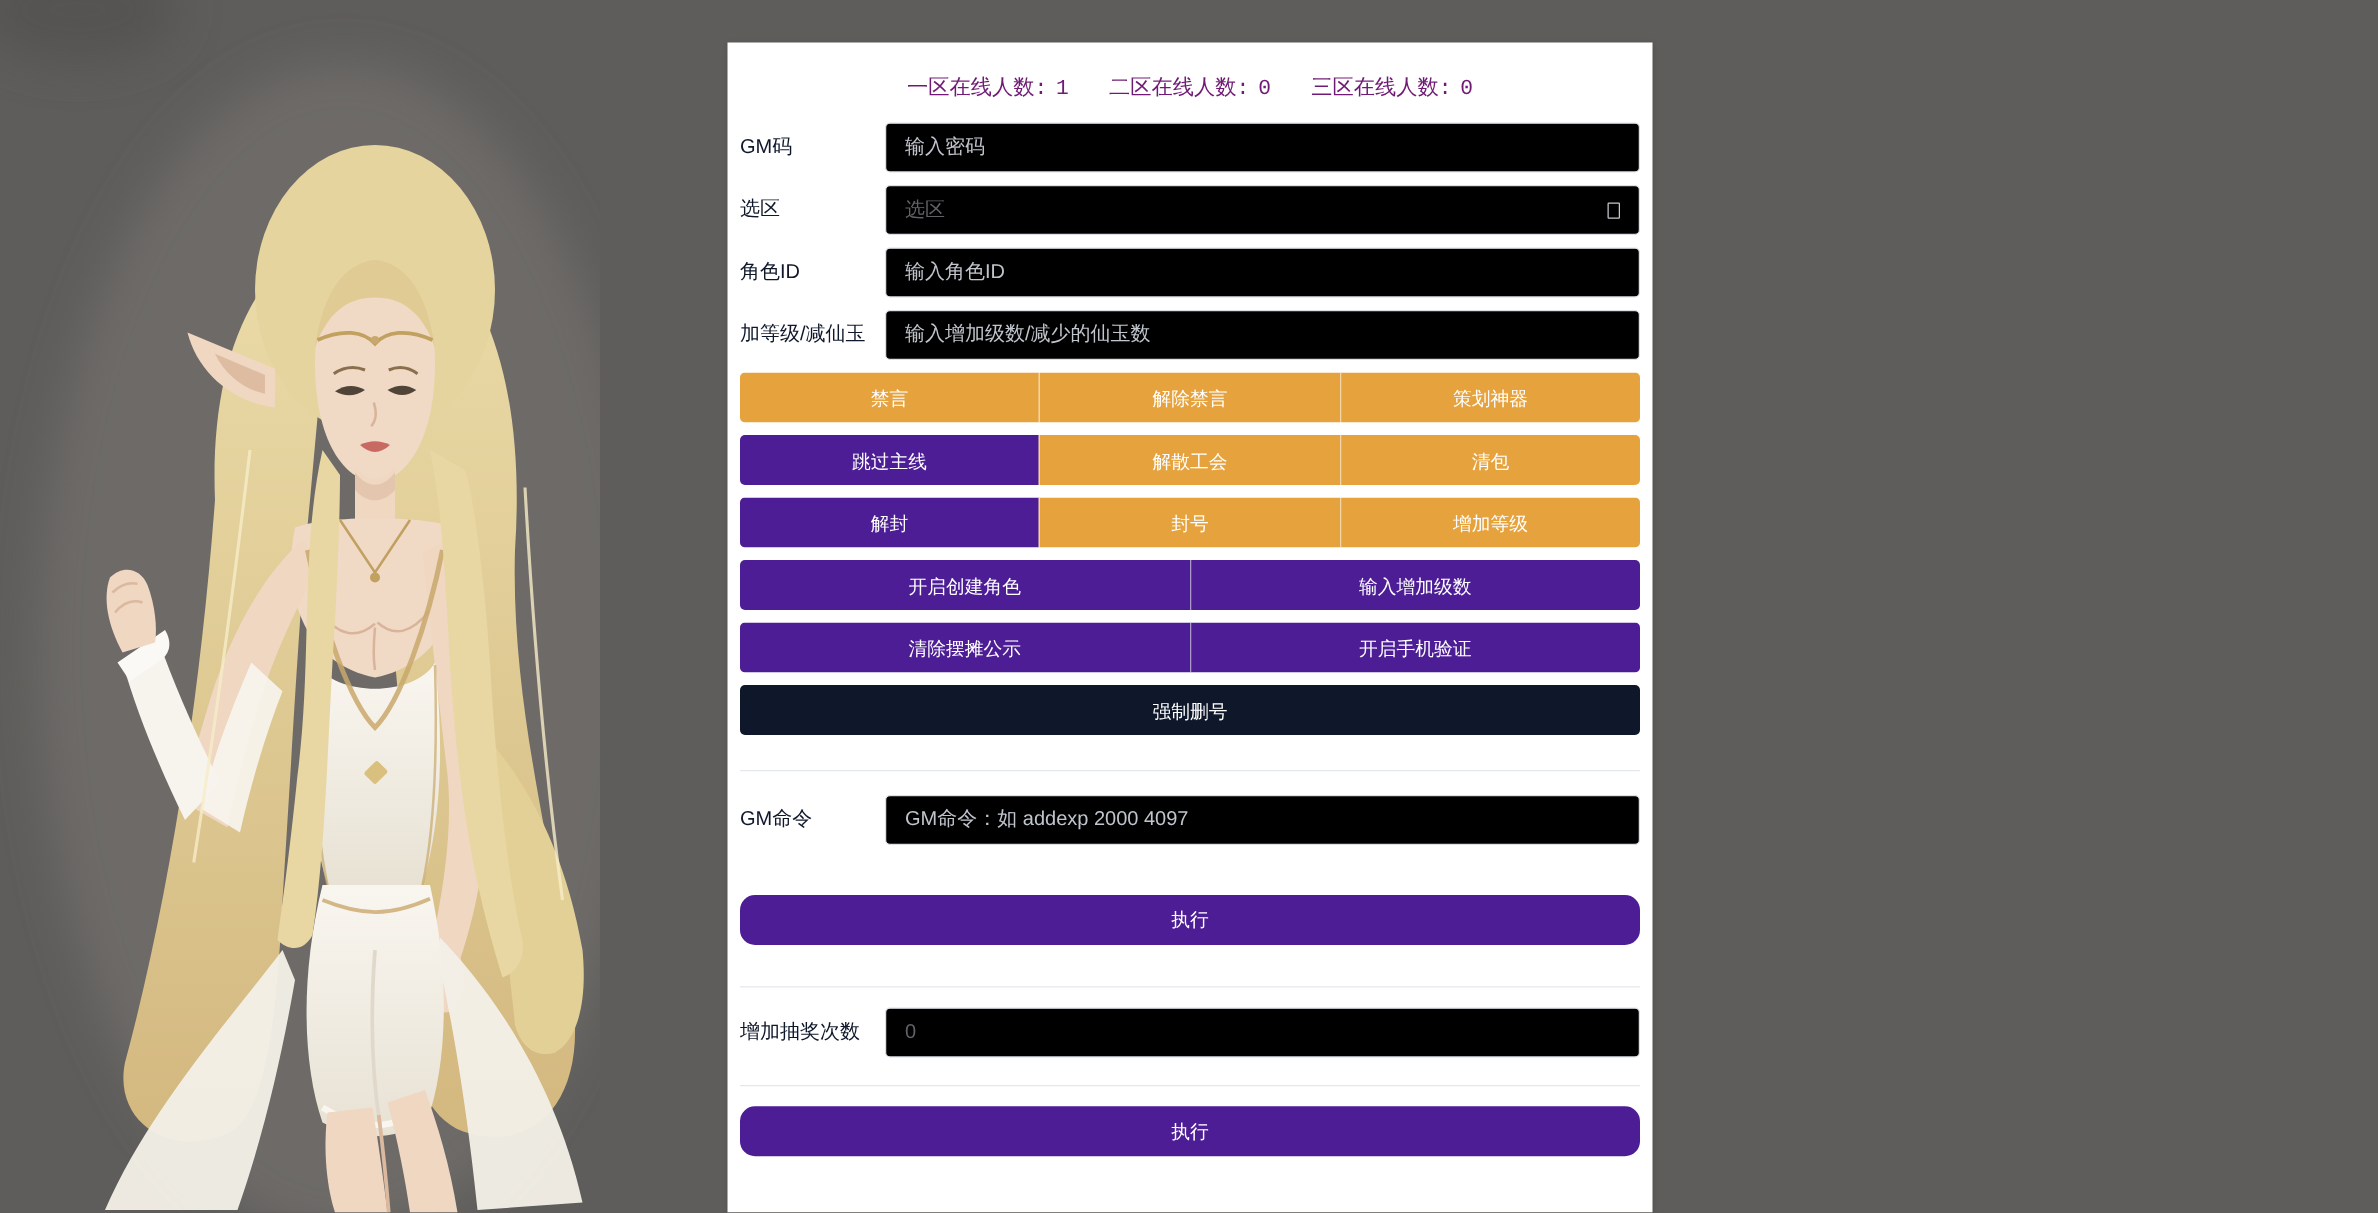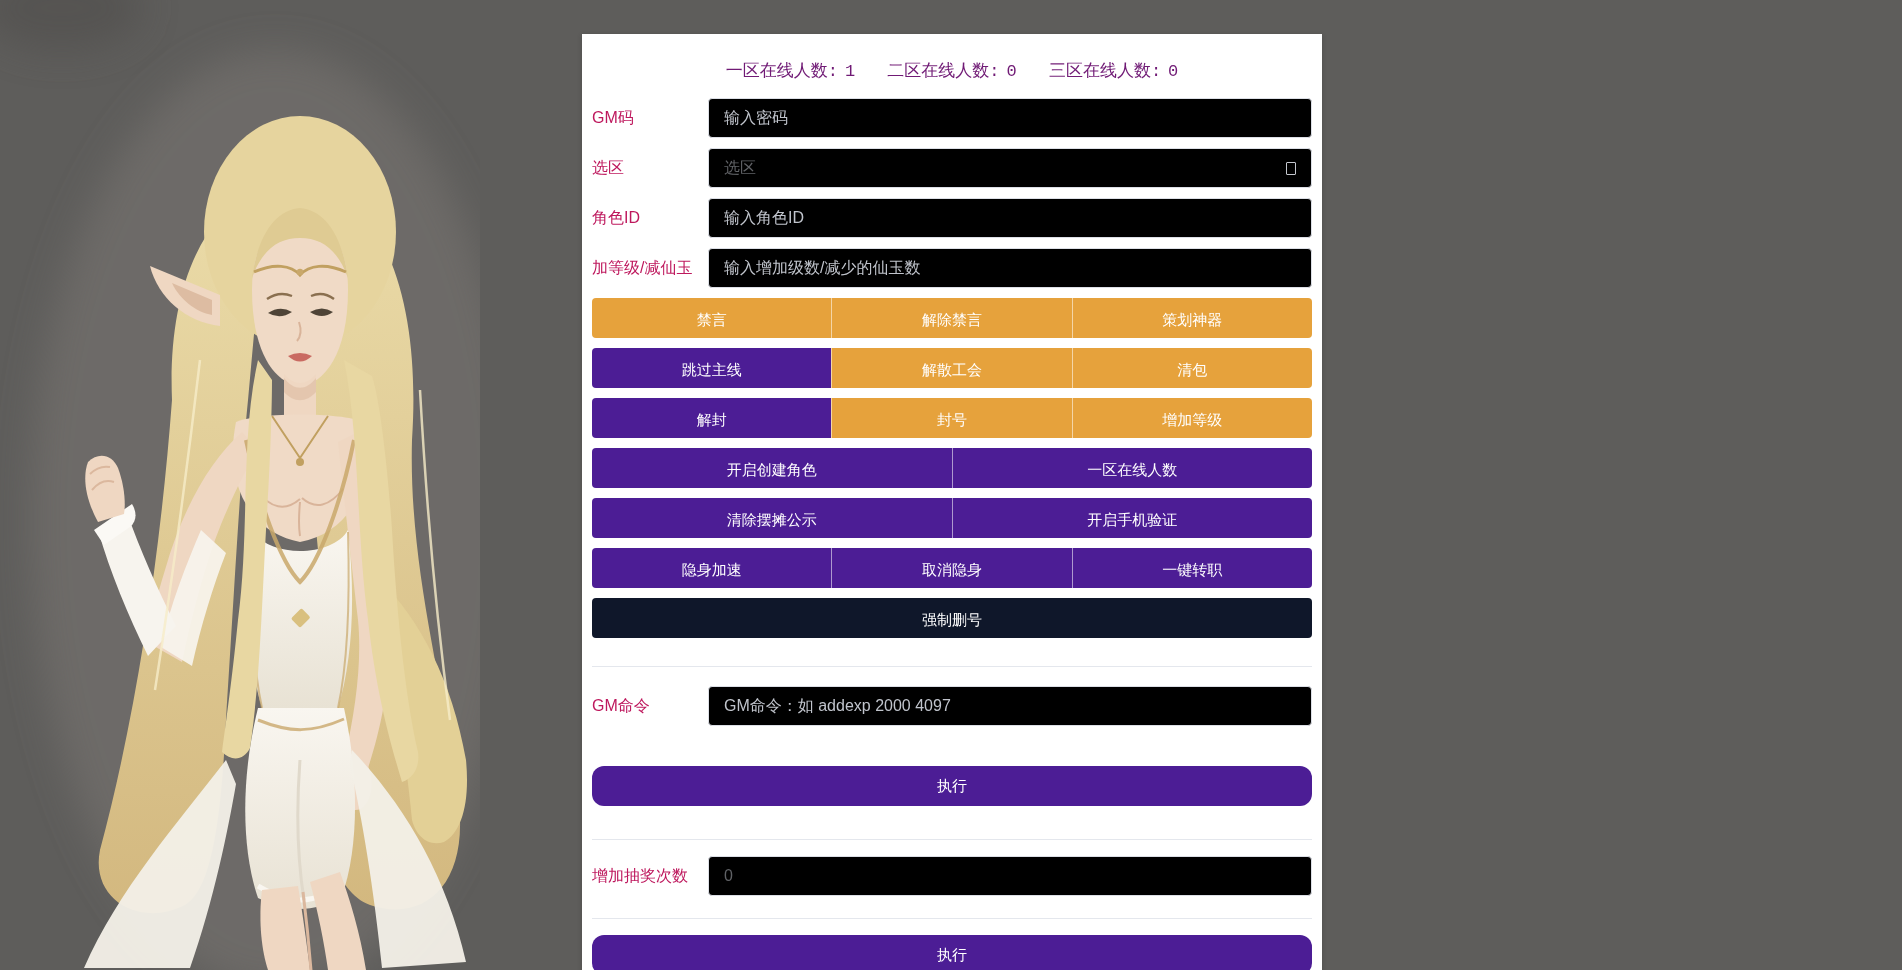--- a/index.html
+++ b/index.html
@@ -16,21 +16,21 @@
     background:#FFFFFF; padding:24px 10px 40px;
     box-shadow:0 1px 5px rgba(0,0,0,0.18);
   }
 
   .stats { text-align:center; font-size:17px; color:#701a75; height:28px; line-height:28px; margin-bottom:12px;font-family:Liberation Mono, monospace; }
   .stat { display:inline-block; }
   .stat + .stat { margin-left:22px; }
   .stat-val { margin-left:7px; }
 
   .form-row { display:flex; align-items:center; margin-bottom:10px; }
-  .form-label { flex:0 0 116px; width:116px; font-size:16px; color:#be185d; line-height:40px; }
+  .form-label { flex:0 0 116px; width:116px; font-size:16px; color:#0f172a; line-height:40px; }
   .control {
     flex:1; height:40px; border:1px solid #DCDFE6; border-radius:4px;
     background:#000000; font-size:16px; color:#606266; padding:0 15px; outline:none;
     font-family:inherit;
   }
   input.control::placeholder { color:#C0C4CC; }
   .select { display:flex; align-items:center; justify-content:space-between; cursor:pointer; }
   .caret-box { width:10px; height:13px; border:1px solid #C4C7CE; border-radius:1px; display:inline-block; }
 
   .btn-row { display:flex; height:40px; margin-bottom:10px; border-radius:4px; overflow:hidden; }
@@ -187,31 +187,26 @@
     <button class="btn-seg c-orange">解散工会</button>
     <button class="btn-seg c-orange">清包</button>
   </div>
   <div class="btn-row">
     <button class="btn-seg c-blue">解封</button>
     <button class="btn-seg c-orange">封号</button>
     <button class="btn-seg c-orange">增加等级</button>
   </div>
   <div class="btn-row">
     <button class="btn-seg c-blue">开启创建角色</button>
-    <button class="btn-seg c-blue">一区在线人数</button>
+    <button class="btn-seg c-blue">输入增加级数</button>
   </div>
   <div class="btn-row">
     <button class="btn-seg c-blue">清除摆摊公示</button>
     <button class="btn-seg c-blue">开启手机验证</button>
   </div>
-  <div class="btn-row">
-    <button class="btn-seg c-blue">隐身加速</button>
-    <button class="btn-seg c-blue">取消隐身</button>
-    <button class="btn-seg c-blue">一键转职</button>
-  </div>
   <div class="btn-row last">
     <button class="btn-seg c-red">强制删号</button>
   </div>
 
   <hr class="divider d1">
 
   <div class="form-row">
     <span class="form-label">GM命令</span>
     <input class="control" type="text" placeholder="GM命令：如 addexp 2000 4097" style="">
   </div>

